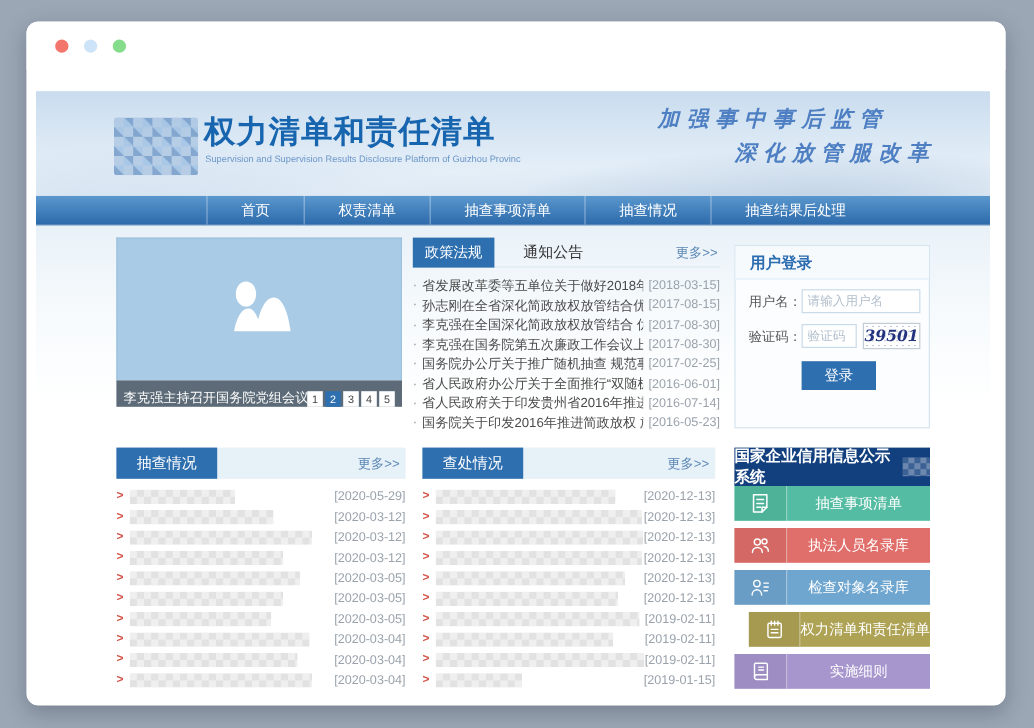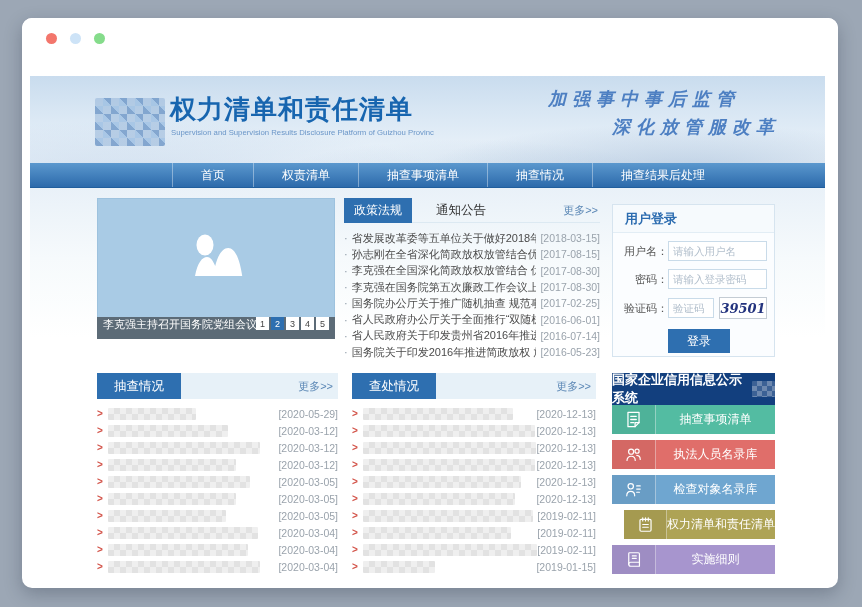--- a/index.html
+++ b/index.html
@@ -47,21 +47,21 @@
   .content { height:390px; padding-top:10px;
     background:linear-gradient(180deg,#e9f1f8 0%,#f6fafc 70px,#ffffff 150px); }
   .content-inner { width:678px; margin-left:67px; }
 
   .top-row { display:flex; }
 
   
   .carousel { width:238px; }
   .carousel-img { height:119px; background:#a9cbe5; display:flex; align-items:center; justify-content:center;
                   border:1px solid #9dc2de; border-bottom:none; }
-  .carousel-bar { height:22px; background:#5c6b77; display:flex; align-items:flex-start; padding:0 6px; }
+  .carousel-bar { height:22px; background:#5c6b77; display:flex; align-items:flex-end; padding:0 6px; }
   .carousel-caption { color:#fff; font-size:11px; white-space:nowrap; overflow:hidden; }
   .pager { margin-left:auto; display:flex; gap:2px; }
   .pg { width:13px; height:13px; background:#fff; color:#444; font-size:9px; display:flex;
         align-items:center; justify-content:center; cursor:pointer; }
   .pg.active { background:#2e6fb0; color:#fff; }
 
   
   .news { width:256px; margin-left:9px; }
   .news-head { display:flex; align-items:center; height:25px; border-bottom:1px solid #dce9f2; }
   .tab-active { background:#2e6fb0; color:#fff; height:25px; line-height:25px; padding:0 10px;
@@ -248,24 +248,20 @@
                 </ul>
             </div>
 
             <div class="login">
               <div class="login-head">用户登录</div>
               <div class="frow">
                 <span class="flabel">用户名：</span>
                 <input class="finput" type="text" placeholder="请输入用户名" style="">
               </div>
               <div class="frow">
-                <span class="flabel">密码：</span>
-                <input class="finput" type="password" placeholder="请输入登录密码" style="">
-              </div>
-              <div class="frow">
                 <span class="flabel">验证码：</span>
                 <input class="finput cinput" type="text" placeholder="验证码" style="">
                 <span class="captcha">39501</span>
               </div>
               <button class="login-btn">登录</button>
             </div>
           </div>
 
           <div class="bottom-row">
 

